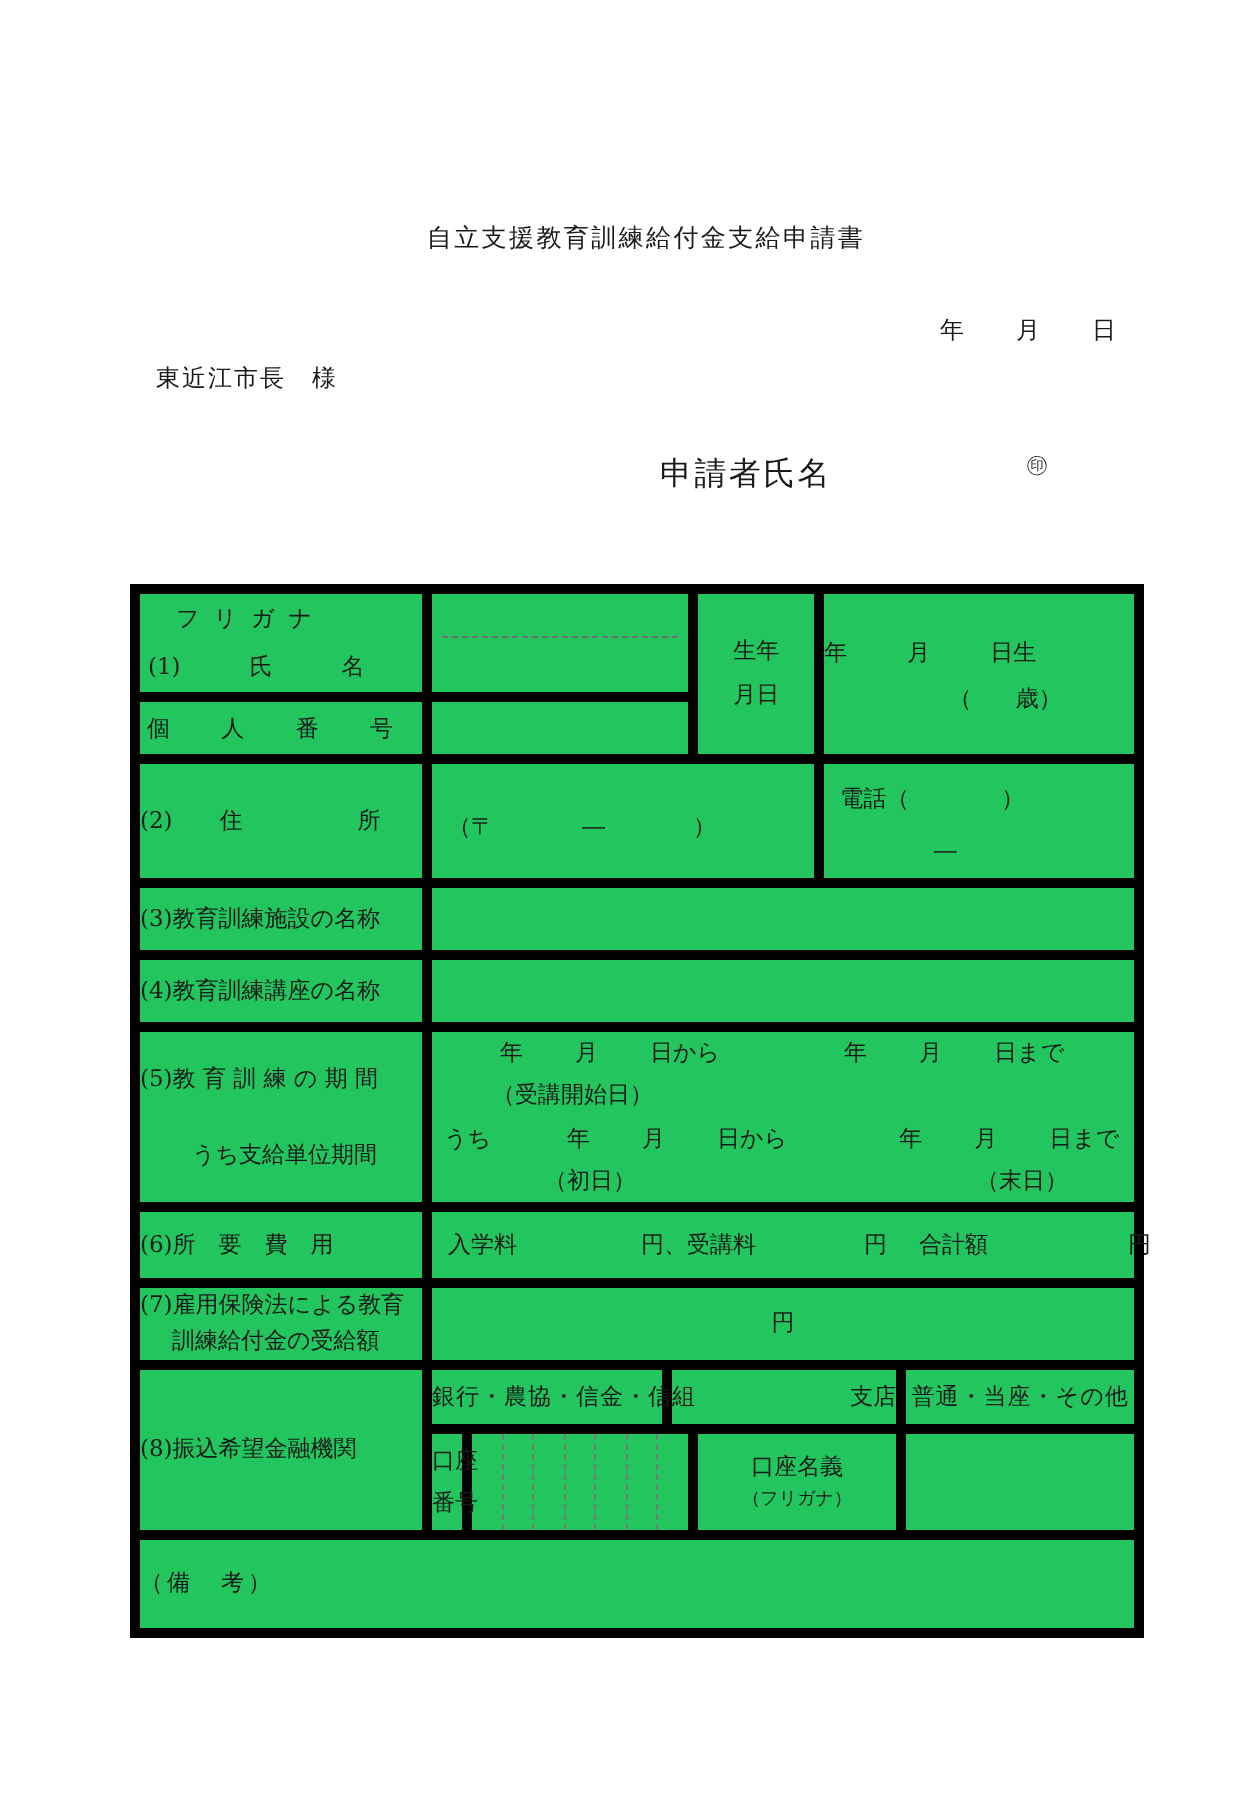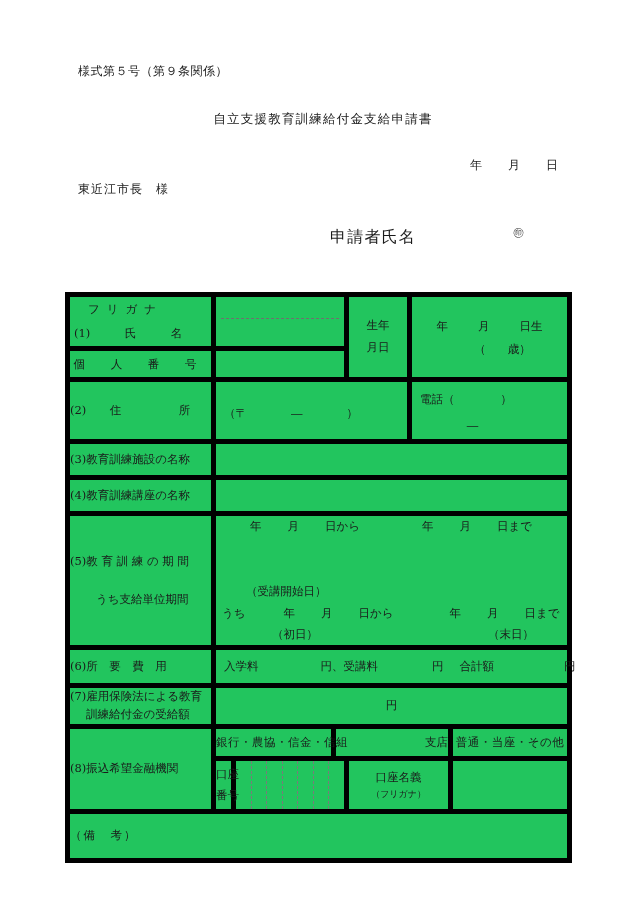--- a/index.html
+++ b/index.html
@@ -144,21 +144,20 @@
     top: 21px;
     border-top: 1px dashed #6f6f6f;
   }
   .bd-label {
     text-align: center;
     line-height: 1.9;
     padding: 2px 3px;
     white-space: nowrap;
   }
   .ymd-row {
-    text-align: center;
     padding-top: 5px;
     letter-spacing: 0px;
     white-space: nowrap;
   }
   .ymd-row .gap { display: inline-block; width: 30px; }
   .age-row {
     text-align: center;
     padding: 8px 0 4px 26px;
     white-space: nowrap;
   }
@@ -168,21 +167,21 @@
   .zip-line .g1 { display: inline-block; width: 44px; }
   .zip-line .g2 { display: inline-block; width: 44px; }
   .tel-line { padding: 6px 0 0 8px; white-space: nowrap; }
   .tel-line .g3 { display: inline-block; width: 46px; }
   .tel-dash { text-align: center; padding: 11px 34px 4px 0; }
 
   .term-cell { padding: 5px 0 5px 0; line-height: 1.85; }
   .term-row1 { padding-left: 34px; white-space: nowrap; }
   .term-row1 .g { display: inline-block; width: 26px; }
   .term-row1 .mid { display: inline-block; width: 62px; }
-  .term-note1 { padding-left: 30px; margin-top: 44px; }
+  .term-note1 { padding-left: 30px; }
   .term-row2 { padding-left: 6px; white-space: nowrap; }
   .term-row2 .g { display: inline-block; width: 26px; }
   .term-row2 .uchi { display: inline-block; width: 38px; }
   .term-row2 .mid { display: inline-block; width: 56px; }
   .term-note2 { padding-left: 56px; white-space: nowrap; }
   .term-note2 .gg { display: inline-block; width: 170px; }
 
   .cost-line { padding: 4px 8px; white-space: nowrap; }
   .cost-line .g1 { display: inline-block; width: 62px; }
   .cost-line .g2 { display: inline-block; width: 54px; }
@@ -221,21 +220,20 @@
     height: 44px;
     vertical-align: top;
     letter-spacing: 2px;
   }
 </style>
 </head>
 <body>
 
 <div class="page">
 
-  <div class="form-no">様式第５号（第９条関係）</div>
 
   <div class="doc-title">自立支援教育訓練給付金支給申請書</div>
 
   <div class="date-line">
     <span>年</span><span class="sp-a"></span><span>月</span><span class="sp-a"></span><span>日</span>
   </div>
 
   <div class="addressee">東近江市長　様</div>
 
   <div class="applicant-line">申請者氏名</div>

